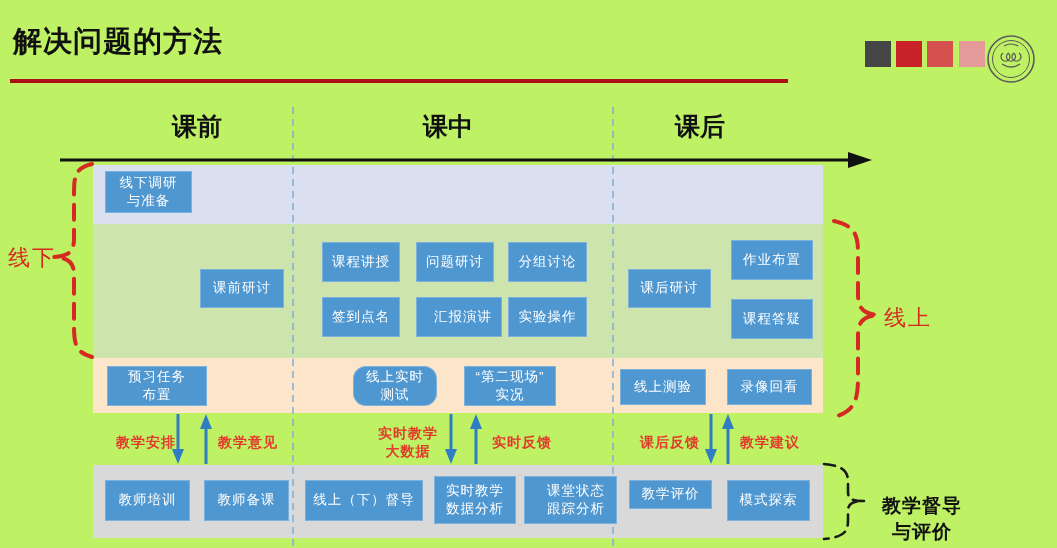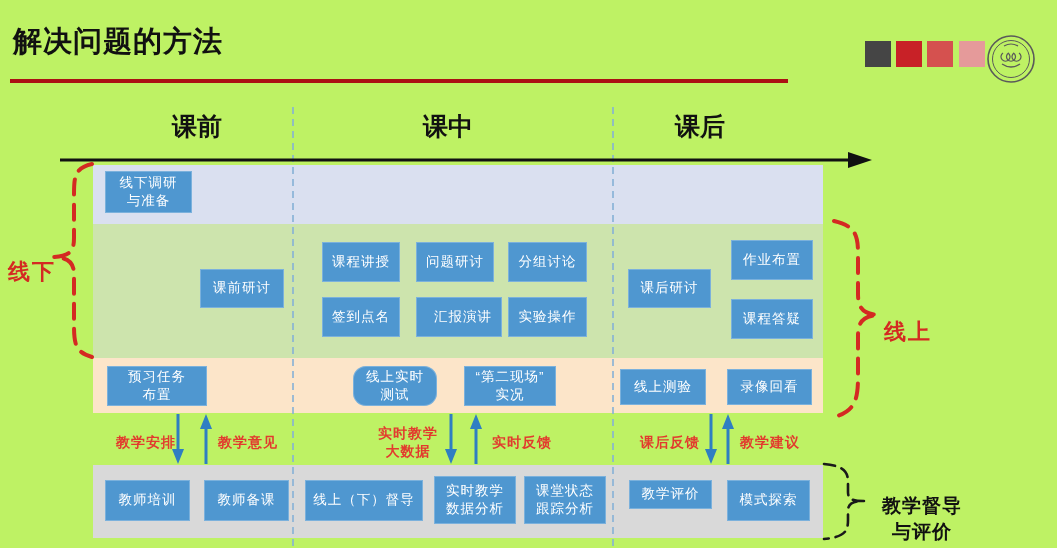--- a/index.html
+++ b/index.html
@@ -17,21 +17,21 @@
   .band-prep{top:165px;height:59px;}
   .band-green{top:224px;height:134px;}
   .band-peach{top:358px;height:55px;}
   .band-gray{top:465px;height:73px;}
 
   .box{position:absolute;background:#4f97d0;color:#ffffff;display:flex;align-items:center;justify-content:center;
        text-align:center;white-space:pre-line;font-size:13.5px;line-height:1.35;letter-spacing:1px;
        box-shadow:0 0 0 1px rgba(255,255,255,.25) inset;}
   .redlbl{position:absolute;color:#e23b2e;font-size:14px;font-weight:700;text-align:center;
           white-space:pre-line;line-height:1.3;letter-spacing:1px;}
-  .side-label{position:absolute;font-size:22px;font-weight:700;letter-spacing:2px;margin-top:14px;}
+  .side-label{position:absolute;font-size:22px;font-weight:400;letter-spacing:2px;}
   .side-red{color:#d42a22;}
   .sup-label{position:absolute;color:#111;font-size:19px;font-weight:800;text-align:center;
              white-space:pre-line;line-height:1.35;letter-spacing:1px;}
   svg.overlay{position:absolute;left:0;top:0;pointer-events:none;}
 </style>
 </head>
 <body>
 
 <div id="slide">
 
@@ -123,21 +123,21 @@
   <div class="box" style="left:464px;top:366px;width:92px;height:40px;">“第二现场”
 实况</div>
   <div class="box" style="left:620px;top:369px;width:86px;height:36px;">线上测验</div>
   <div class="box" style="left:727px;top:369px;width:85px;height:36px;">录像回看</div>
 
   <div class="box" style="left:105px;top:480px;width:85px;height:41px;">教师培训</div>
   <div class="box" style="left:204px;top:480px;width:85px;height:41px;">教师备课</div>
   <div class="box" style="left:305px;top:480px;width:118px;height:41px;">线上（下）督导</div>
   <div class="box" style="left:434px;top:476px;width:82px;height:48px;">实时教学
 数据分析</div>
-  <div class="box" style="left:524px;top:476px;width:82px;height:48px;">课堂状态
+  <div class="box" style="left:524px;top:476px;width:82px;height:48px;padding-left:11px;">课堂状态
 跟踪分析</div>
   <div class="box" style="left:629px;top:480px;width:83px;height:29px;">教学评价</div>
   <div class="box" style="left:727px;top:480px;width:83px;height:41px;">模式探索</div>
 
   <div class="redlbl" style="left:112px;top:433px;width:68px;">教学安排</div>
   <div class="redlbl" style="left:214px;top:433px;width:68px;">教学意见</div>
   <div class="redlbl" style="left:371px;top:424px;width:74px;">实时教学
 大数据</div>
   <div class="redlbl" style="left:488px;top:433px;width:68px;">实时反馈</div>
   <div class="redlbl" style="left:636px;top:433px;width:68px;">课后反馈</div>

